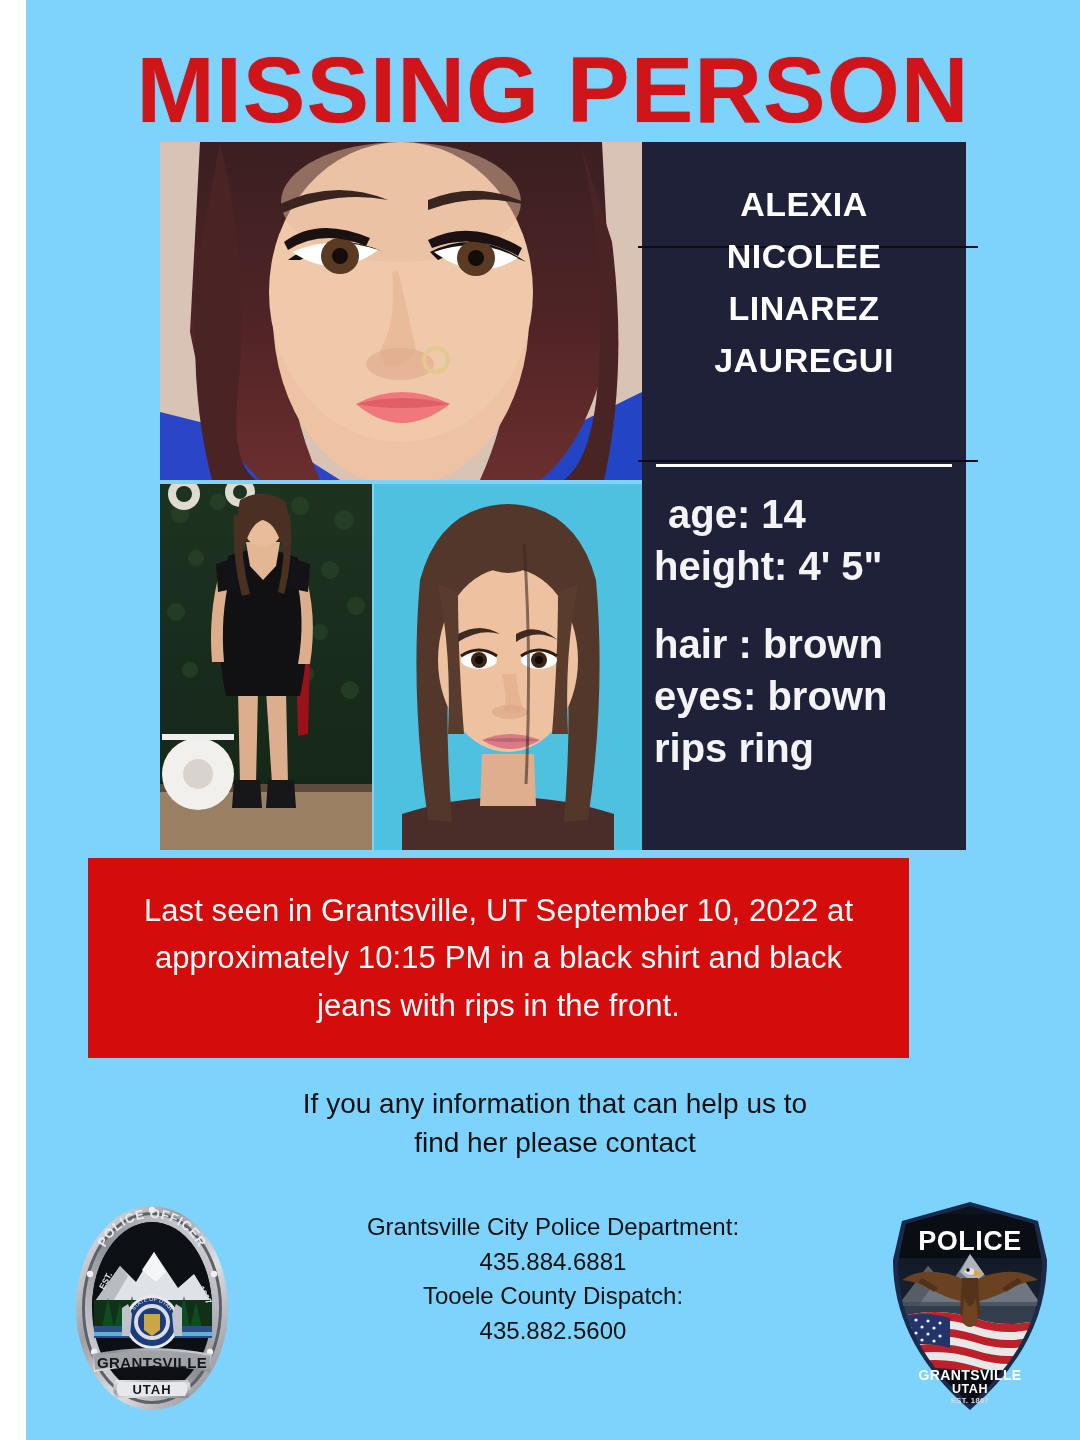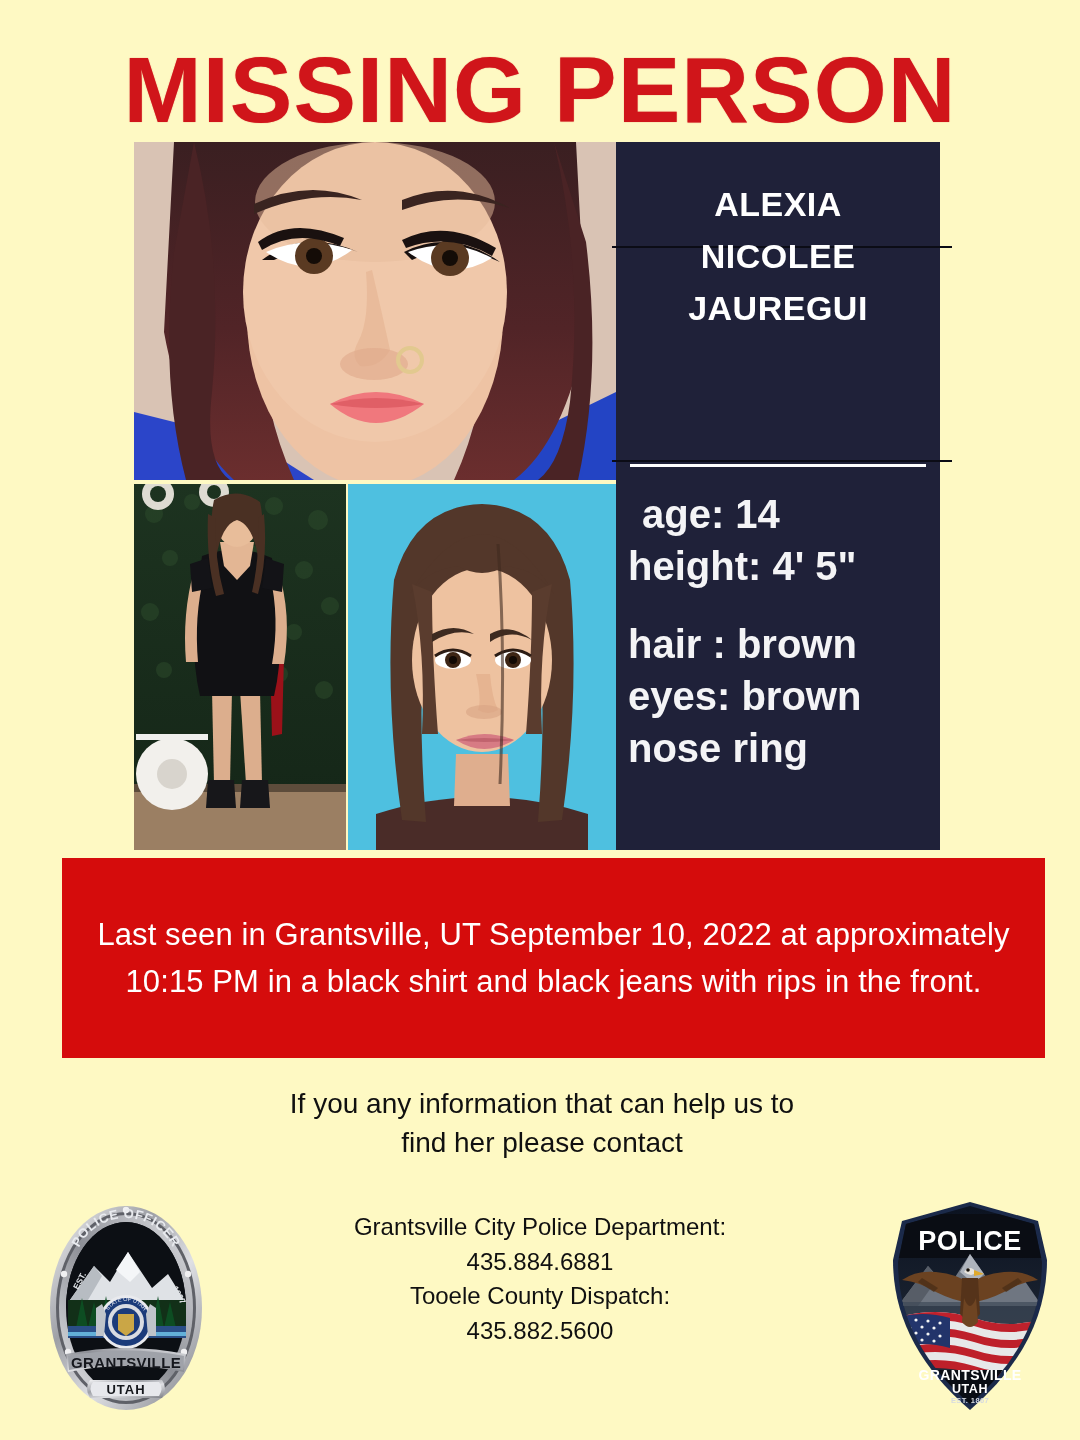--- a/index.html
+++ b/index.html
@@ -9,21 +9,22 @@
     height: 1440px;
     background: #ffffff;
     font-family: "Liberation Sans", sans-serif;
     overflow: hidden;
     position: relative;
   }
 
   .poster {
     position: absolute;
     inset: 0;
-    background: #fef9c3;
+    background: #7dd3fc;
+    margin-left: 26px;
   }
 
   
   .title {
     position: absolute;
     left: 0; right: 0;
     top: 44px;
     text-align: center;
     color: #d0151a;
     font-family: "Liberation Sans Narrow", "Liberation Sans", sans-serif;
@@ -131,21 +132,21 @@
     text-align: left;
   }
   .info-stats .indent { padding-left: 14px; }
   .info-stats .gap { height: 26px; }
 
   
   .red-banner {
     position: absolute;
     left: 62px;
     top: 858px;
-    width: 983px;
+    width: 821px;
     height: 200px;
     background: #d50c0c;
     display: flex;
     align-items: center;
     justify-content: center;
   }
   .red-banner p {
     color: #ffffff;
     font-size: 31px;
     line-height: 1.52;
@@ -381,32 +382,33 @@
       </div>
     </div>
 
     <div class="info-panel" style="background: rgb(31, 33, 57);">
       <div class="divider-artifact"></div>
       <div class="divider-artifact b"></div>
 
       <div class="info-name">
         <div>ALEXIA</div>
         <div>NICOLEE</div>
+        <div>LINAREZ</div>
         <div>JAUREGUI</div>
       </div>
 
       <div class="divider-white"></div>
 
       <div class="info-stats">
         <div class="indent">age: 14</div>
         <div>height: 4' 5"</div>
         <div class="gap"></div>
         <div>hair : brown</div>
         <div>eyes: brown</div>
-        <div>nose ring</div>
+        <div>rips ring</div>
       </div>
     </div>
   </div>
 
   <div class="red-banner" style="background: rgb(213, 12, 12);">
     <p>Last seen in Grantsville, UT September 10, 2022 at approximately 10:15 PM in a black shirt and black jeans with rips in the front.</p>
   </div>
 
   <div class="prompt">If you  any information that can help us to
 find her please contact</div>

